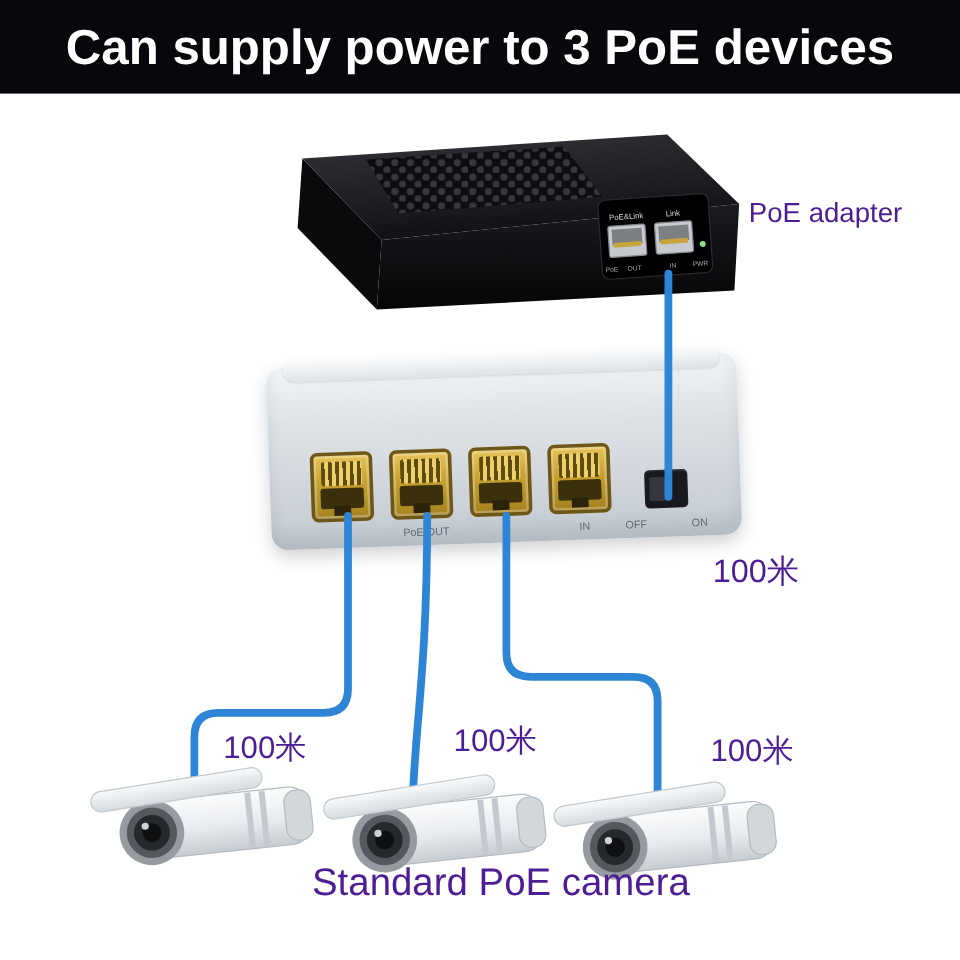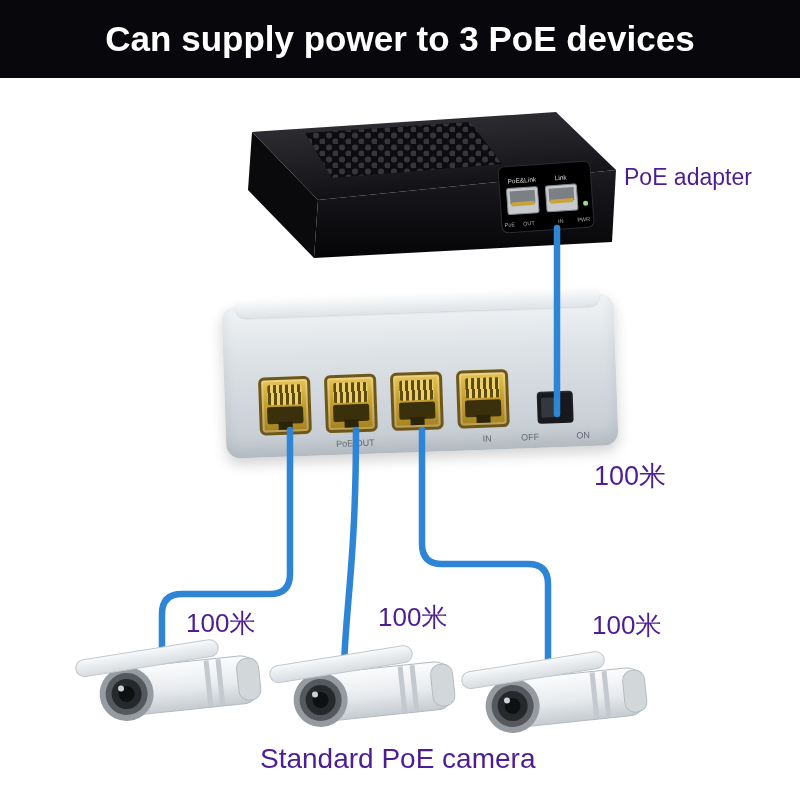--- a/index.html
+++ b/index.html
@@ -8,21 +8,21 @@
     position:relative; overflow:hidden; background:#ffffff;
     font-family:"Liberation Sans", sans-serif;
   }
   
   .title-band {
     position:absolute; left:0; top:0; width:800px; height:78px;
     background:#07070c; display:flex; align-items:center; justify-content:center;
     z-index:1;
   }
   .title-band h1 {
-    color:#ffffff; font-size:35px; font-weight:bold; white-space:nowrap; letter-spacing:0;
+    color:#ffffff; font-size:41px; font-weight:bold; white-space:nowrap; letter-spacing:0;
   }
   
   .svg-back, .svg-front {
     position:absolute; left:0; top:0; width:800px; height:800px; pointer-events:none;
   }
   .svg-back { z-index:2; }
   .svg-front { z-index:5; }
   .t-adapter { font-size:6.5px; fill:#d9d9d9; font-family:"Liberation Sans",sans-serif; }
   .t-adapter-s { font-size:5.5px; fill:#a8a8a8; font-family:"Liberation Sans",sans-serif; }
   
@@ -69,21 +69,21 @@
   }
   .pl1{left:63px;} .pl2{left:129px;} .pl3{left:195px;} .pl4{left:261px;}
   .pl-off{left:304px;} .pl-on{left:357px;}
   
   .lbl { position:absolute; color:#4c1d95; z-index:6; white-space:nowrap; }
   .adapter-label { left:624px; top:164px; font-size:23px; }
   .dist-main { left:594px; top:458px; font-size:27px; }
   .dist-1 { left:186px; top:606px; font-size:26px; }
   .dist-2 { left:378px; top:600px; font-size:26px; }
   .dist-3 { left:592px; top:608px; font-size:26px; }
-  .caption { left:260px; top:743px; font-size:28px; }
+  .caption { left:260px; top:717px; font-size:32px; }
 </style>
 </head>
 <body>
 
 <div class="title-band">
   <h1>Can supply power to 3 PoE devices</h1>
 </div>
 
 <svg class="svg-back" viewBox="0 0 800 800">
   <defs>

